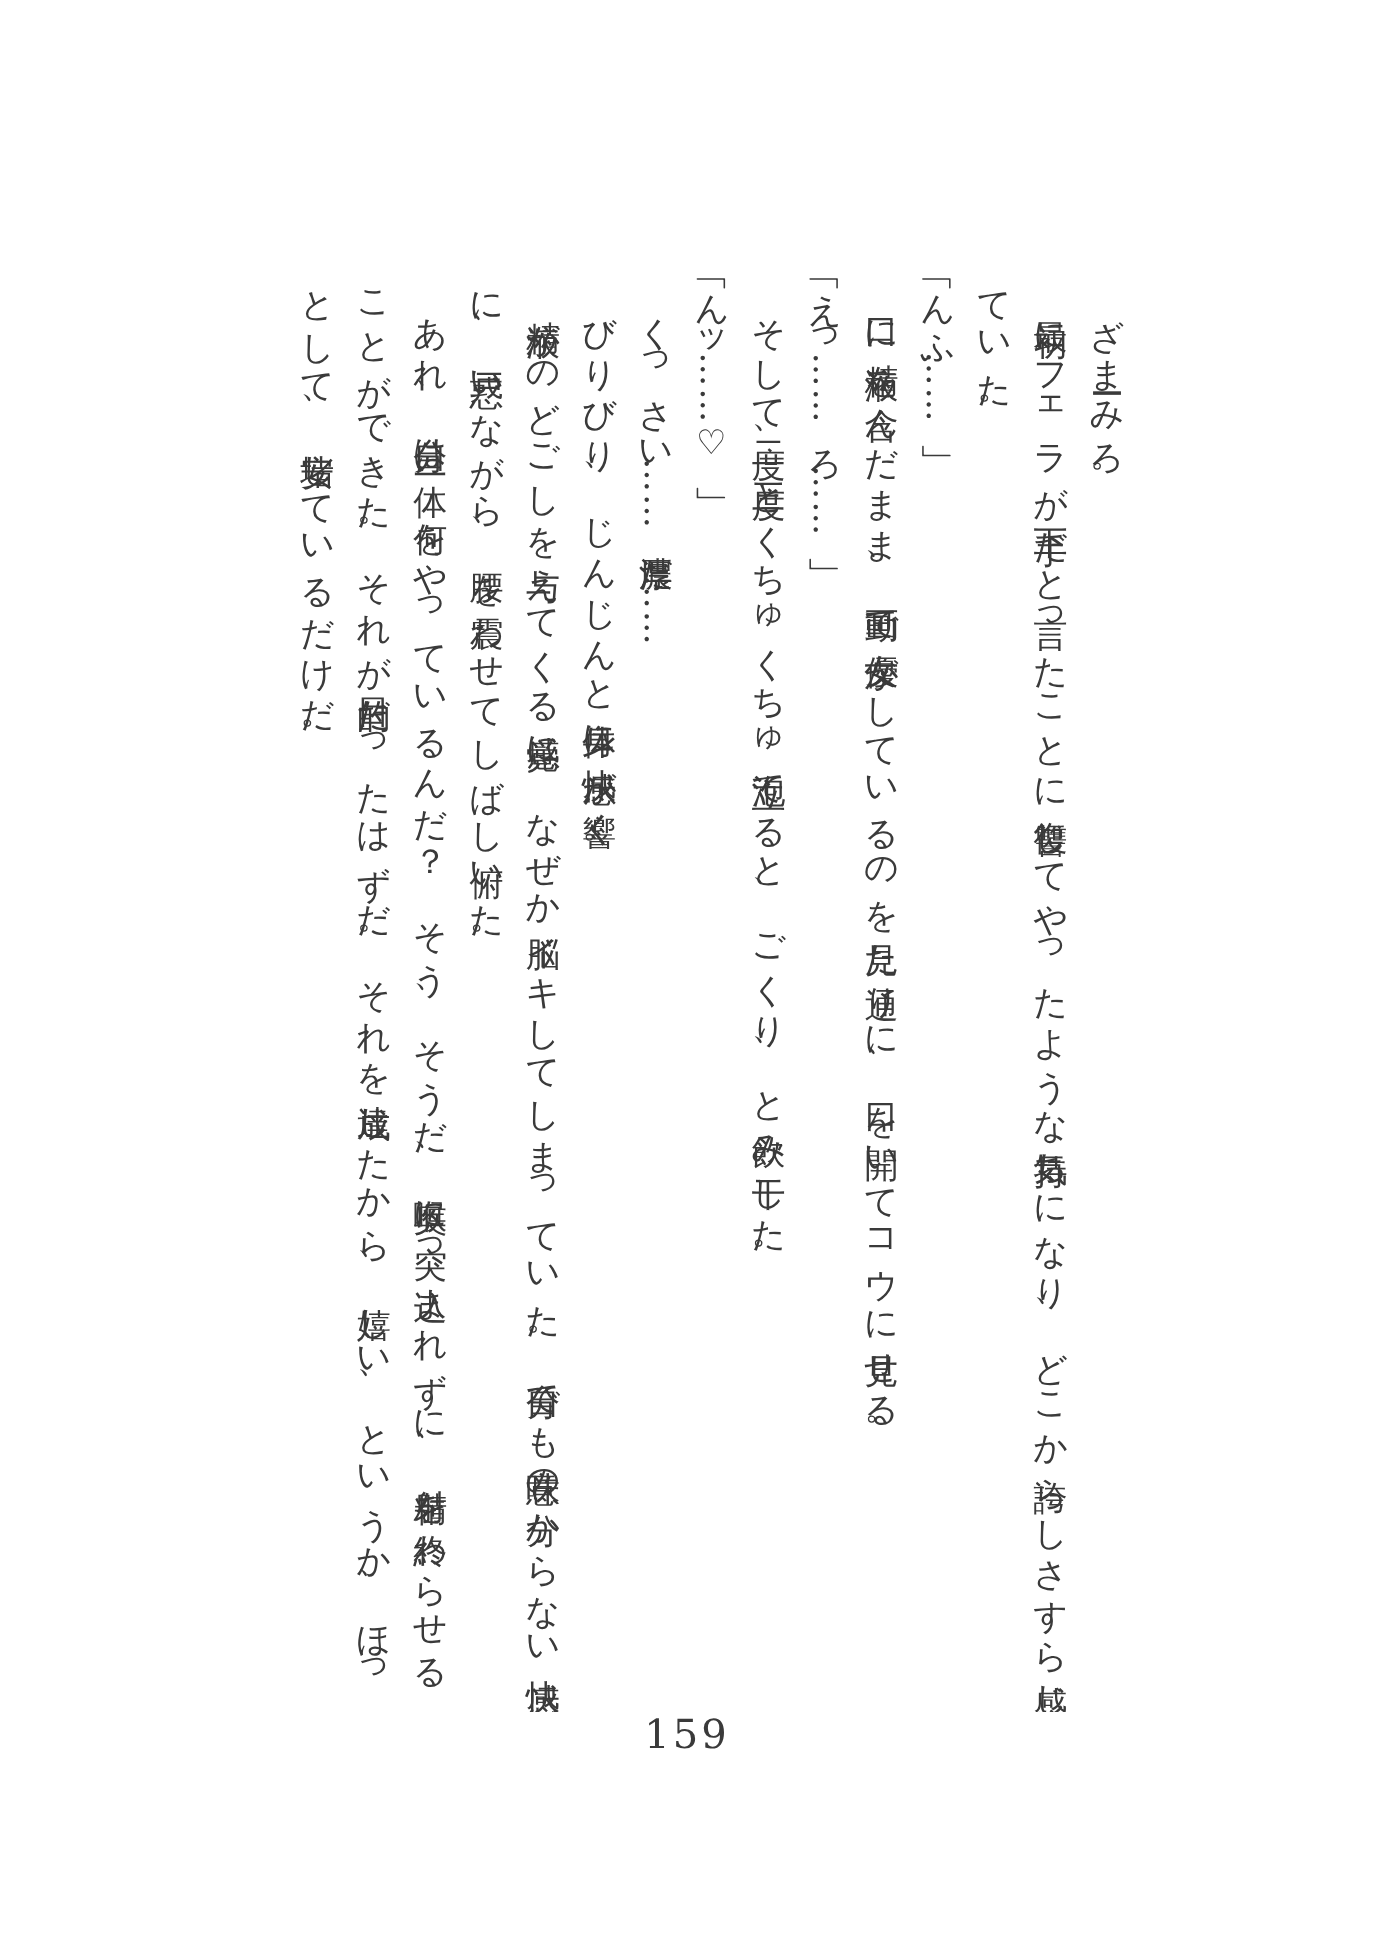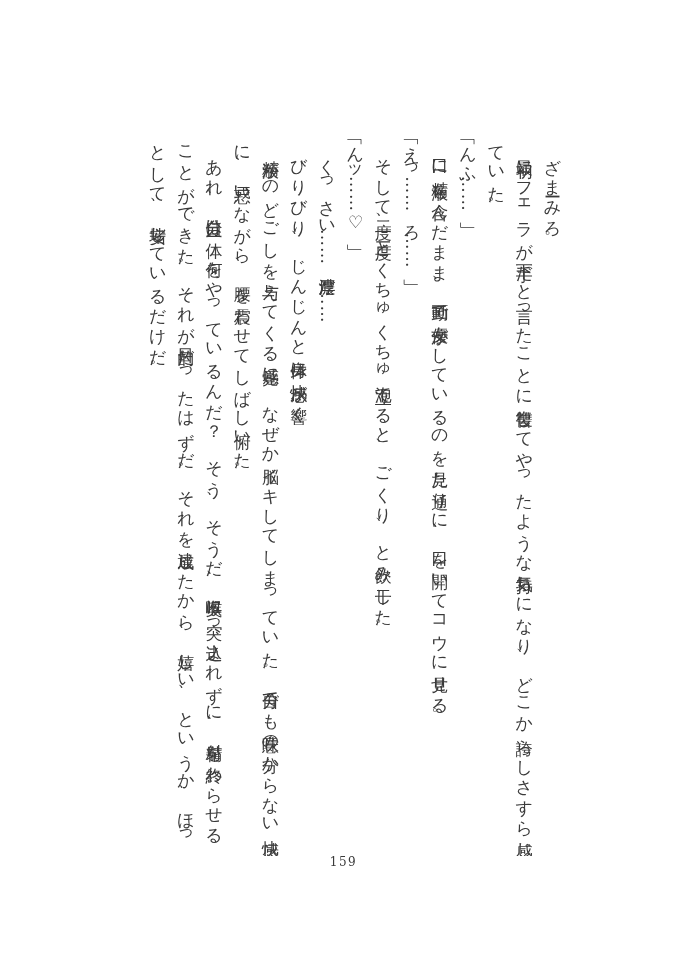--- a/index.html
+++ b/index.html
@@ -40,21 +40,21 @@
   }
   .para.indent {
     text-indent: 0.75em;      
   }
   .page-number {
     position: absolute;
     top: 855px;
     left: 0;
     width: 100%;
     text-align: center;
-    font-size: 12px;
+    font-size: 20px;
     letter-spacing: 1.5px;
     color: #3a3a3a;
   }
 </style>
 </head>
 <body>
 
 <div class="page">
   <div class="text-block">
       <p class="para indent">ざまーみろ。</p>

